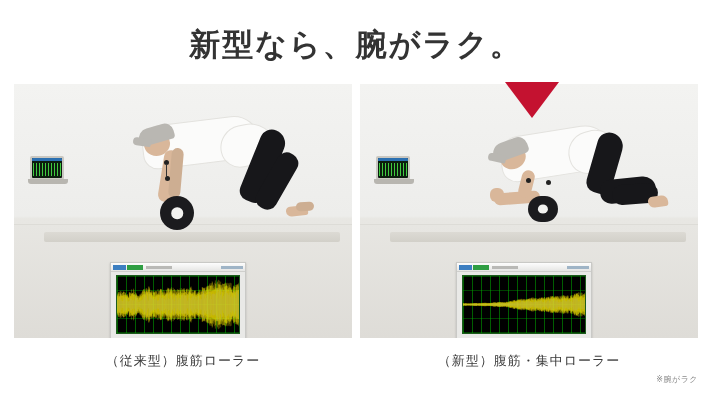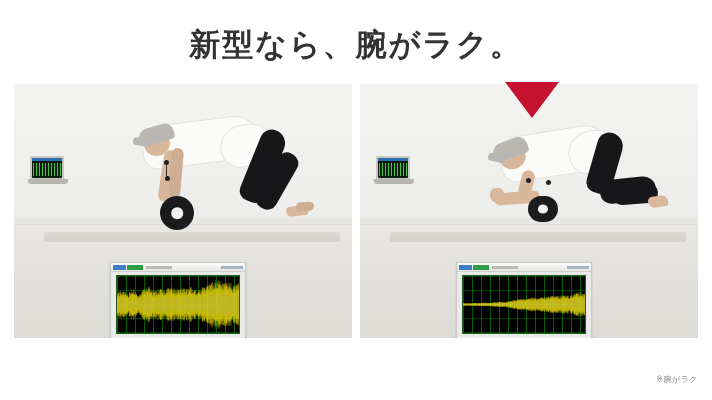--- a/index.html
+++ b/index.html
@@ -1980,16 +1980,18 @@
               <line class="gry" x1="123.80" y1="24.07" x2="123.80" y2="35.93" stroke="#9a9a92"></line>
               <line x1="124.00" y1="18.58" x2="124.00" y2="41.42"></line>
             </g>
         </svg>
       </div>
     </div>
   </div>
 
   <div class="arrow" style="left:505px; top:82px;"></div>
 
+  <div class="caption caption-left">（従来型）腹筋ローラー</div>
+  <div class="caption caption-right">（新型）腹筋・集中ローラー</div>
 
   <div class="footnote">※腕がラク</div>
 
 </div>
 
 </body></html>

